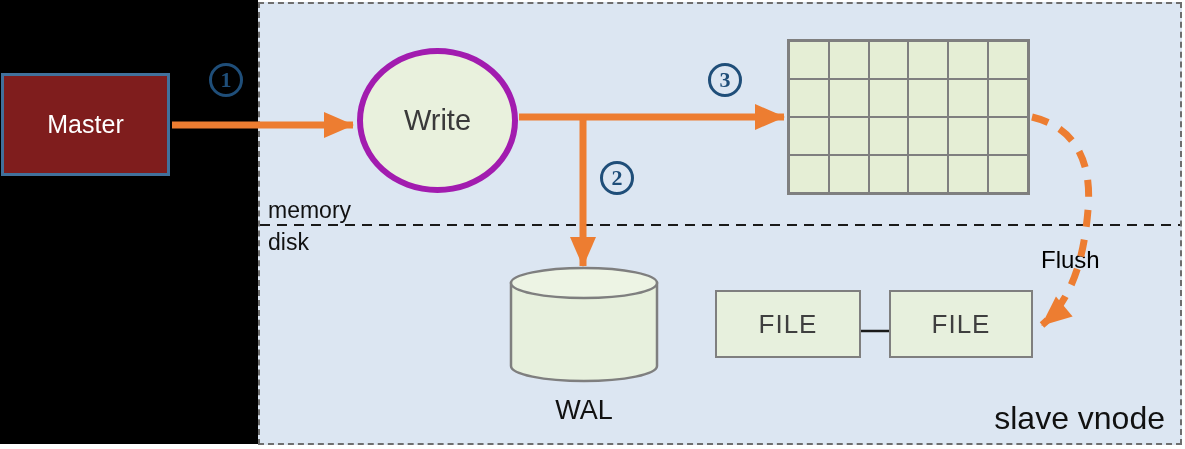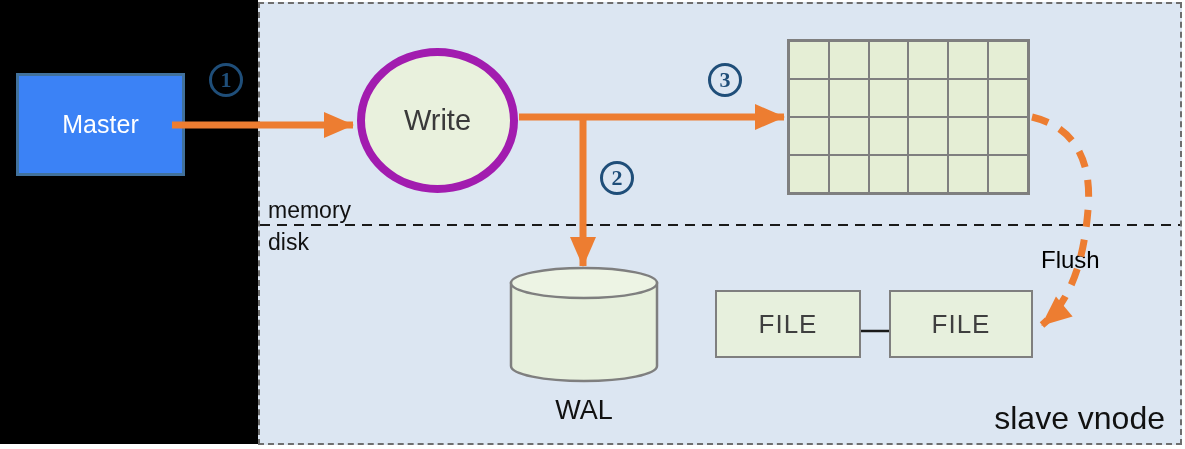--- a/index.html
+++ b/index.html
@@ -20,24 +20,24 @@
   .panel {
     position: absolute;
     left: 258px; top: 2px;
     width: 924px; height: 443px;
     box-sizing: border-box;
     background: #dce6f2;
     border: 2px dashed #6e6e6e;
   }
   .master-box {
     position: absolute;
-    left: 16px; top: 73px;
+    left: 1px; top: 73px;
     width: 169px; height: 103px;
     box-sizing: border-box;
-    background: #3b82f6;
+    background: #7f1d1d;
     border: 3px solid #41719c;
     color: #ffffff;
     font-size: 25px;
     display: flex;
     flex-direction: column;
     align-items: center;
     justify-content: center;
     line-height: 1.3;
   }
   .badge {
@@ -56,21 +56,21 @@
   }
   .badge-1 { left: 209px; top: 63px; }
   .badge-2 { left: 600px; top: 161px; }
   .badge-3 { left: 708px; top: 63px; }
   .write-ellipse {
     position: absolute;
     left: 357px; top: 48px;
     width: 161px; height: 145px;
     box-sizing: border-box;
     background: #e9f1dd;
-    border: 8px solid #a21caf;
+    border: 6px solid #a21caf;
     border-radius: 50%;
     display: flex;
     align-items: center;
     justify-content: center;
     font-size: 29px;
     color: #3a3a3a;
   }
   .memtable {
     position: absolute;
     left: 787px; top: 39px;

